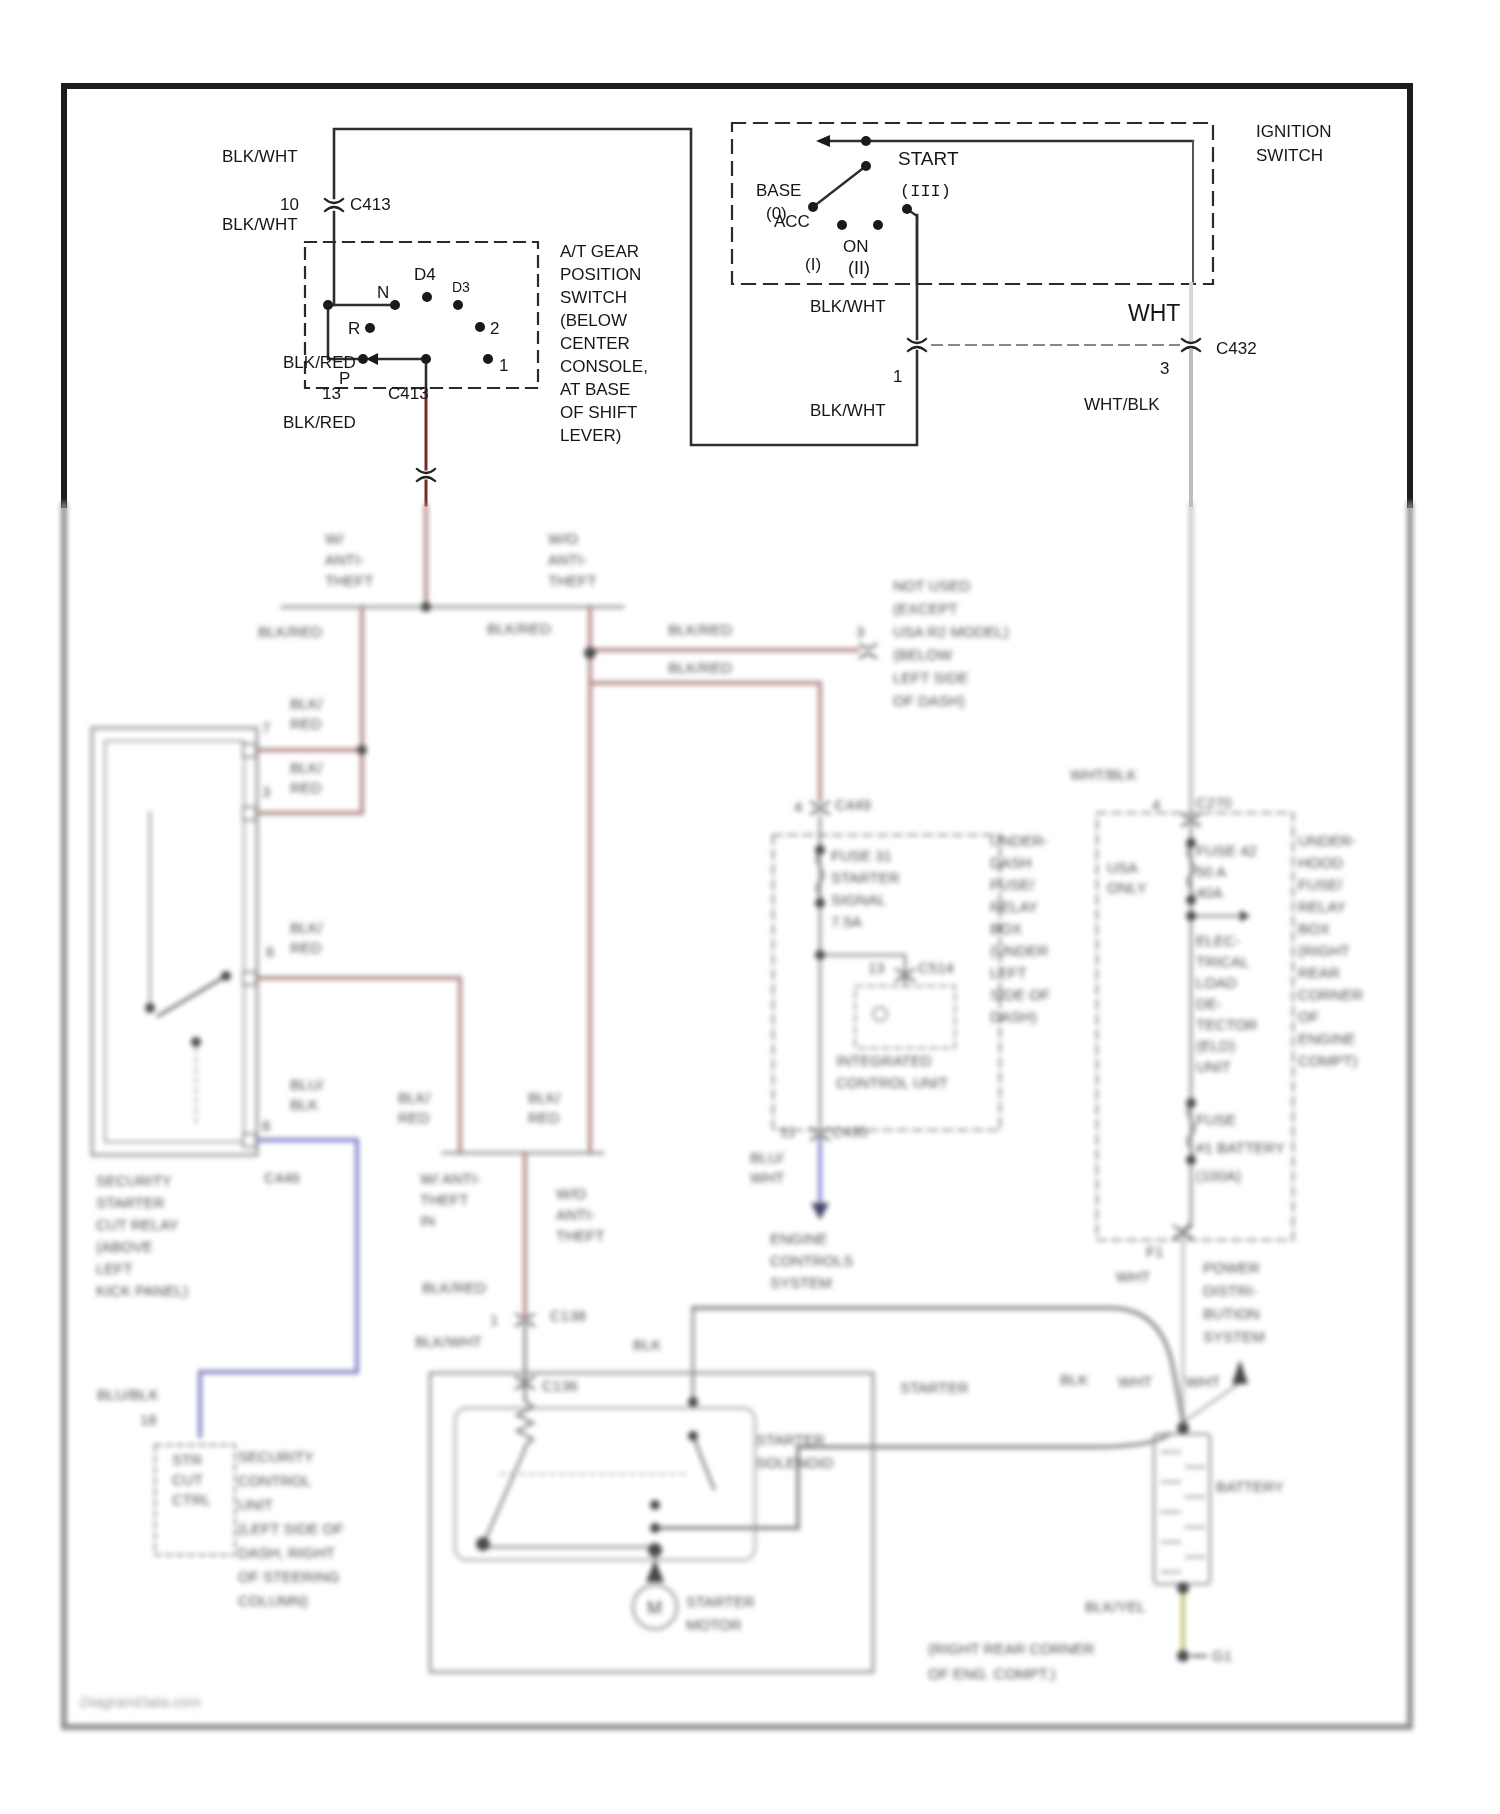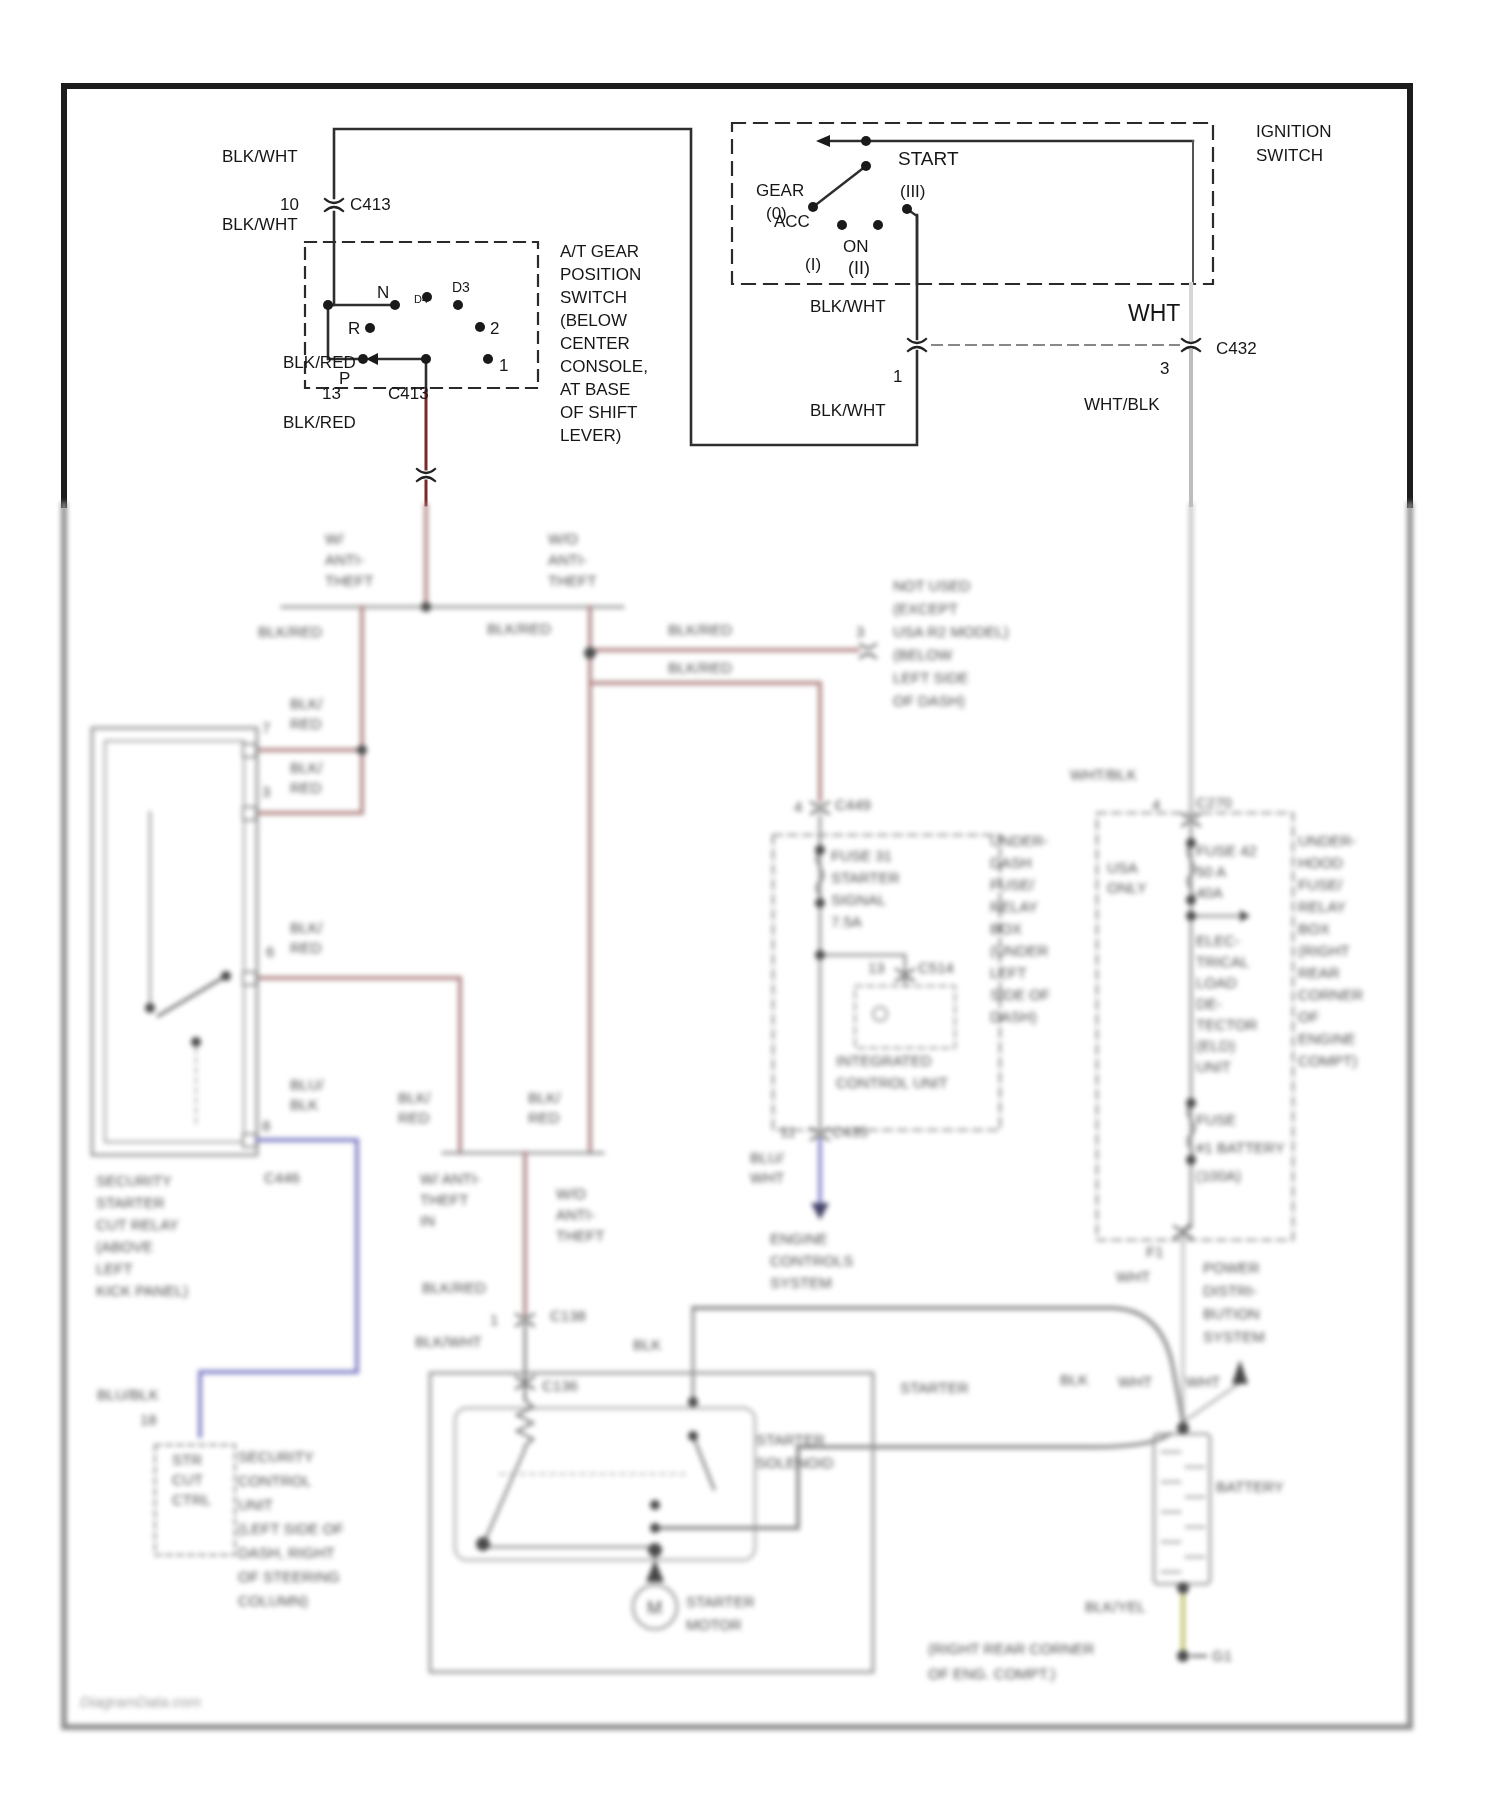--- a/index.html
+++ b/index.html
@@ -79,40 +79,40 @@
       <div class="lbl " style="left: 560px; top: 240px; font-size: 17px; line-height: 23px;">A/T GEAR
 POSITION
 SWITCH
 (BELOW
 CENTER
 CONSOLE,
 AT BASE
 OF SHIFT
 LEVER)</div>
       <div class="lbl " style="left: 377px; top: 282px; font-size: 17px; line-height: 22px;">N</div>
-      <div class="lbl " style="left: 414px; top: 264px; font-size: 11px; line-height: 22px; margin-top: 24px;">D4</div>
+      <div class="lbl " style="left: 414px; top: 264px; font-size: 17px; line-height: 22px;">D4</div>
       <div class="lbl " style="left: 452px; top: 276px; font-size: 14px; line-height: 22px;">D3</div>
       <div class="lbl " style="left: 348px; top: 318px; font-size: 17px; line-height: 22px;">R</div>
       <div class="lbl " style="left: 490px; top: 318px; font-size: 17px; line-height: 22px;">2</div>
       <div class="lbl " style="left: 499px; top: 355px; font-size: 17px; line-height: 22px;">1</div>
       <div class="lbl " style="left: 339px; top: 368px; font-size: 17px; line-height: 22px;">P</div>
       <div class="lbl " style="left: 283px; top: 352px; font-size: 17px; line-height: 22px;">BLK/RED</div>
       <div class="lbl " style="left: 322px; top: 383px; font-size: 17px; line-height: 22px;">13</div>
       <div class="lbl " style="left: 388px; top: 383px; font-size: 17px; line-height: 22px;">C413</div>
       <div class="lbl " style="left: 283px; top: 412px; font-size: 17px; line-height: 22px;">BLK/RED</div>
       <div class="lbl " style="left: 1216px; top: 120px; font-size: 17px; line-height: 24px; margin-left: 40px;">IGNITION
 SWITCH</div>
-      <div class="lbl " style="left: 756px; top: 180px; font-size: 17px; line-height: 22px;">GEAR</div>
+      <div class="lbl " style="left: 756px; top: 180px; font-size: 17px; line-height: 22px;">BASE</div>
       <div class="lbl " style="left: 766px; top: 203px; font-size: 17px; line-height: 22px;">(0)</div>
       <div class="lbl " style="left: 774px; top: 211px; font-size: 17px; line-height: 22px;">ACC</div>
       <div class="lbl " style="left: 805px; top: 254px; font-size: 17px; line-height: 22px;">(I)</div>
       <div class="lbl " style="left: 843px; top: 236px; font-size: 17px; line-height: 22px;">ON</div>
       <div class="lbl " style="left: 848px; top: 257px; font-size: 18px; line-height: 22px;">(II)</div>
       <div class="lbl " style="left: 898px; top: 148px; font-size: 19px; line-height: 22px;">START</div>
-      <div class="lbl " style="left: 900px; top: 181px; font-size: 17px; line-height: 22px;">(III)</div>
+      <div class="lbl " style="left: 900px; top: 181px; font-size: 17px; line-height: 22px; font-family: Liberation Mono, monospace;">(III)</div>
       <div class="lbl " style="left: 810px; top: 296px; font-size: 17px; line-height: 22px;">BLK/WHT</div>
       <div class="lbl " style="left: 1128px; top: 291px; font-size: 23px; line-height: 22px; margin-top: 11px;">WHT</div>
       <div class="lbl " style="left: 1216px; top: 338px; font-size: 17px; line-height: 22px;">C432</div>
       <div class="lbl " style="left: 893px; top: 366px; font-size: 17px; line-height: 22px;">1</div>
       <div class="lbl " style="left: 1160px; top: 358px; font-size: 17px; line-height: 22px;">3</div>
       <div class="lbl " style="left: 810px; top: 400px; font-size: 17px; line-height: 22px;">BLK/WHT</div>
       <div class="lbl " style="left: 1084px; top: 394px; font-size: 17px; line-height: 22px;">WHT/BLK</div>
     </div>
 
   <div class="blurwrap">

